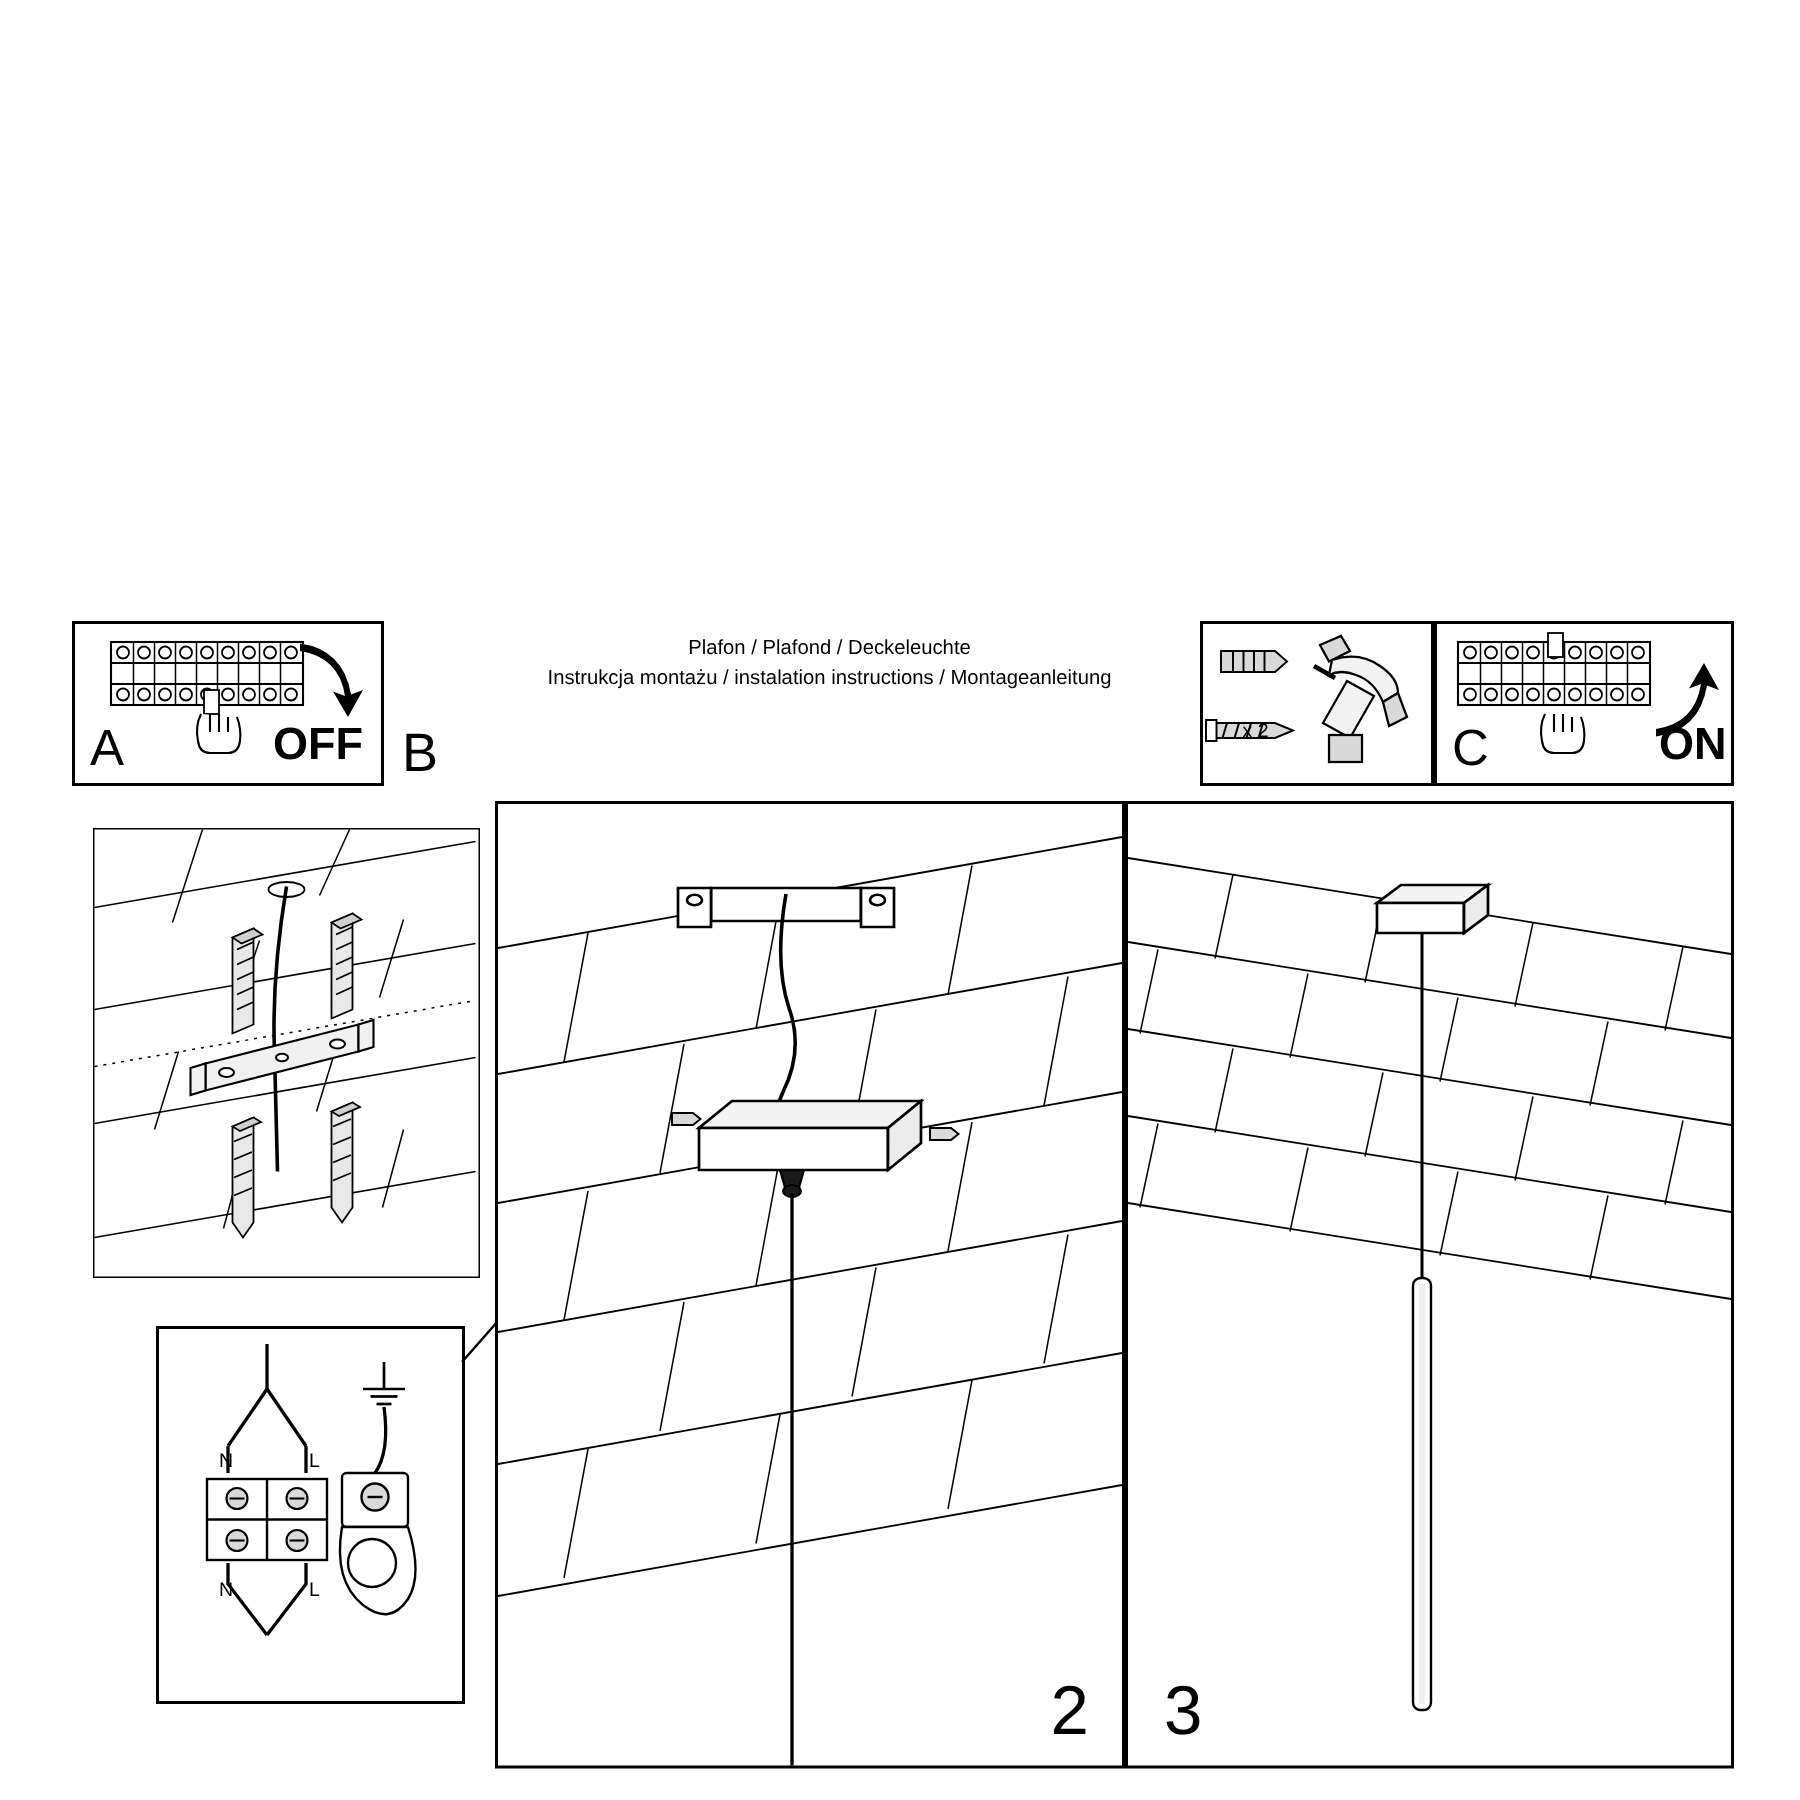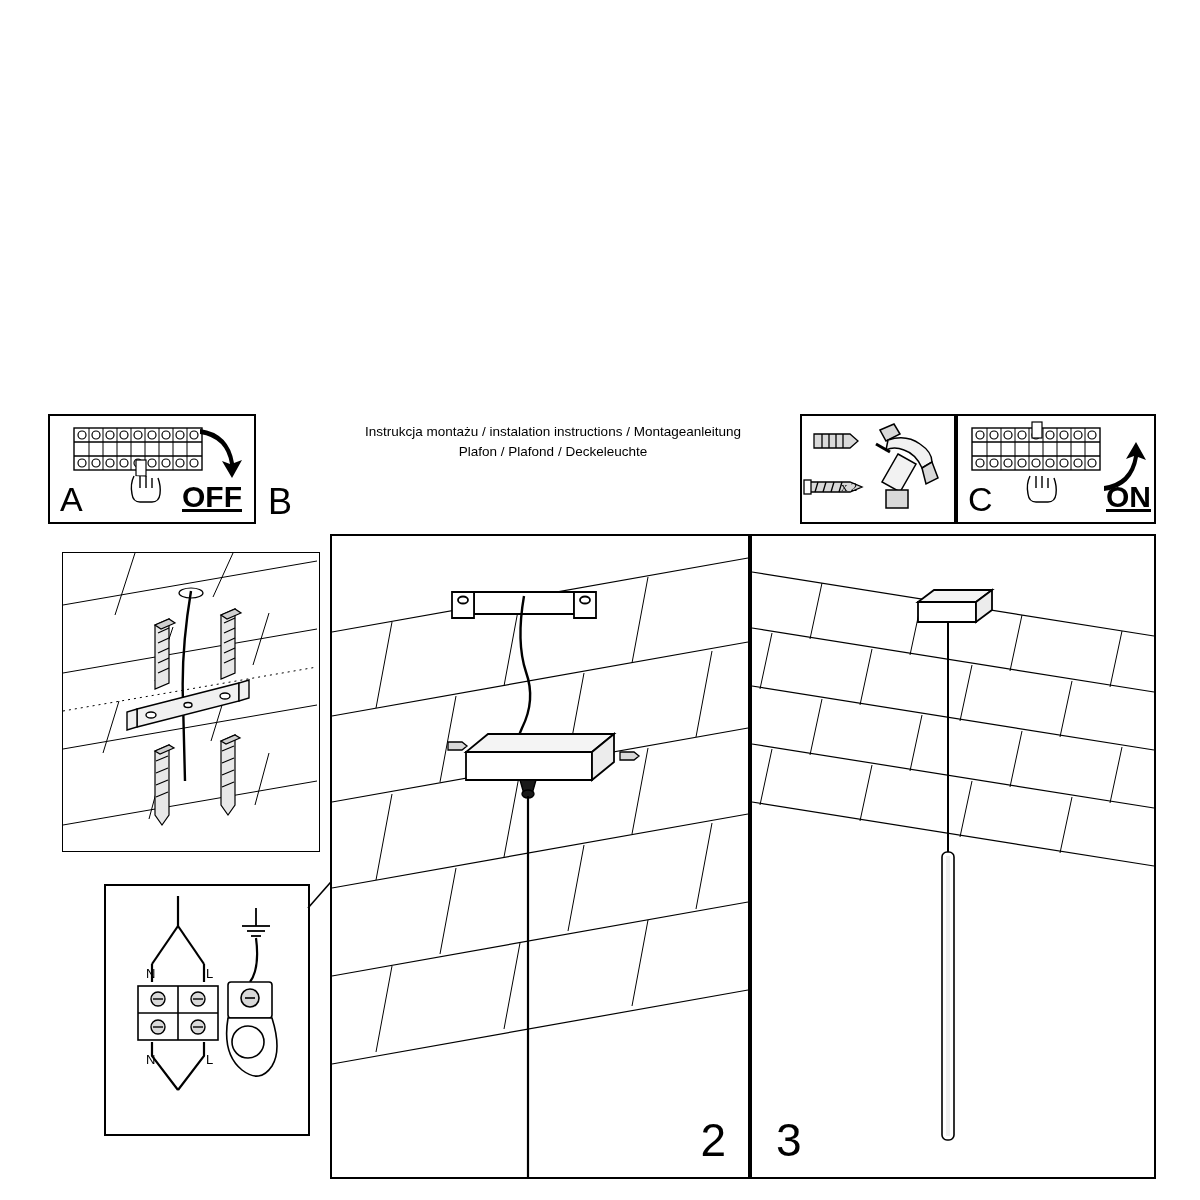--- a/index.html
+++ b/index.html
@@ -37,21 +37,20 @@
   .letter {
     position: absolute;
     font-size: 34px;
     line-height: 1;
   }
   .onoff {
     position: absolute;
     font-size: 30px;
     font-weight: 700;
     line-height: 1;
-    text-decoration: underline;
   }
   .capt {
     position: absolute;
     font-size: 13.5px;
     line-height: 1.45;
     text-align: center;
   }
   svg { display: block; overflow: visible; }
 
   
@@ -130,22 +129,22 @@
         <path d="M150 18 q26 4 30 30 l-8 -3 l10 17 l10 -18 l-8 3 q-5 -30 -34 -34 z"></path>
       </g>
     </svg>
     <span class="letter" style="left:10px; bottom:6px;">A</span>
     <span class="onoff" style="right:12px; bottom:10px;">OFF</span>
   </div>
 
   <div class="abs" id="panel-b-title">
     <span class="letter" style="left:10px; bottom:4px; font-size:36px;">B</span>
     <div class="capt" style="left:60px; top:8px; width:470px;">
+      <div>Plafon / Plafond / Deckeleuchte</div>
       <div>Instrukcja montażu / instalation instructions / Montageanleitung</div>
-      <div>Plafon / Plafond / Deckeleuchte</div>
     </div>
   </div>
 
   <div class="box" id="panel-tools">
     <svg width="152" height="106" viewBox="0 0 152 106">
 
       <g stroke="#000" fill="#d9d9d9" stroke-width="1.3">
         <path d="M12 18 h36 l8 7 l-8 7 h-36 z"></path>
         <line x1="20" y1="18" x2="20" y2="32"></line>
           <line x1="27" y1="18" x2="27" y2="32"></line>
@@ -164,21 +163,21 @@
 
       <g stroke="#000" fill="#fff" stroke-width="1.5">
         <path d="M78 14 l14 -6 l6 10 l-14 7 z" fill="#d9d9d9"></path>
         <path d="M86 24 q18 -6 32 4 q12 8 12 18 l-10 6 q-6 -14 -18 -18 q-10 -4 -18 0 z" fill="#f2f2f2"></path>
         <path d="M120 52 l10 -6 l6 16 l-12 6 z" fill="#d9d9d9"></path>
         <path d="M96 38 l18 10 l-16 28 l-18 -10 z" fill="#f2f2f2"></path>
         <rect x="84" y="74" width="22" height="18" fill="#d9d9d9"></rect>
         <path d="M88 36 l-14 -8" stroke-width="3"></path>
       </g>
     </svg>
-    <span class="capt" style="left:22px; top:62px; width:50px; font-size:13px;font-family:Liberation Serif, serif;">x 2</span>
+    <span class="capt" style="left:10px; top:62px; width:50px; font-size:13px;">x 2</span>
   </div>
 
   <div class="box" id="panel-c">
     <svg width="196" height="106" viewBox="0 0 196 106">
       <g stroke="#000" fill="#fff" stroke-width="1.4">
         <rect x="14" y="12" width="128" height="42"></rect>
         <line x1="14" y1="26" x2="142" y2="26"></line>
         <line x1="14" y1="40" x2="142" y2="40"></line>
       </g>
       <g stroke="#000" fill="#fff" stroke-width="1.2">

